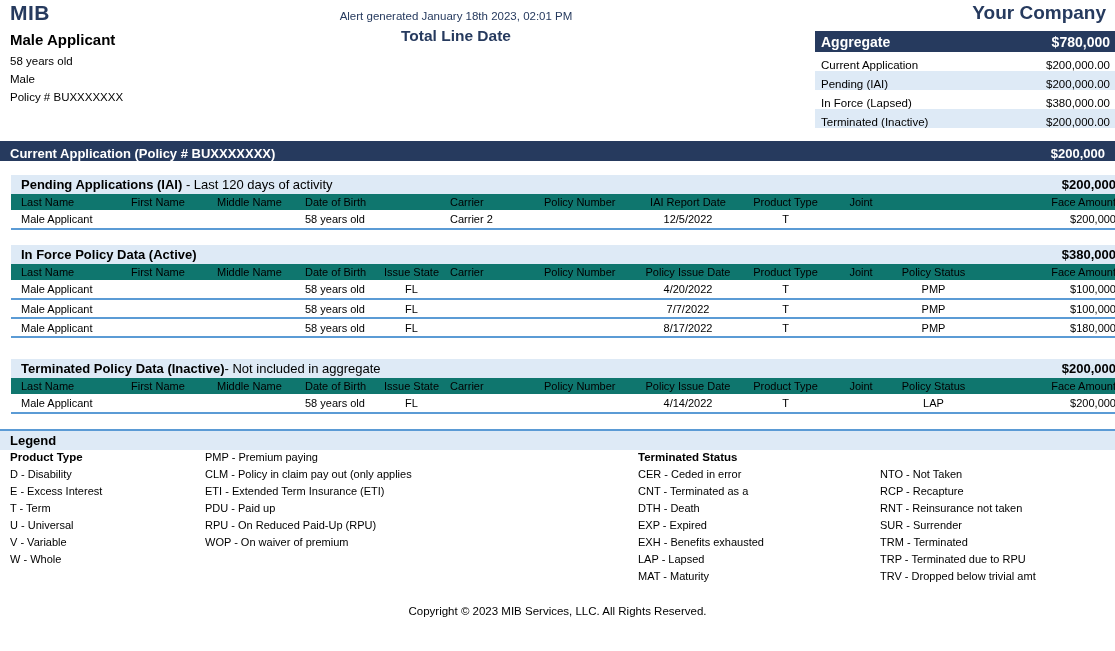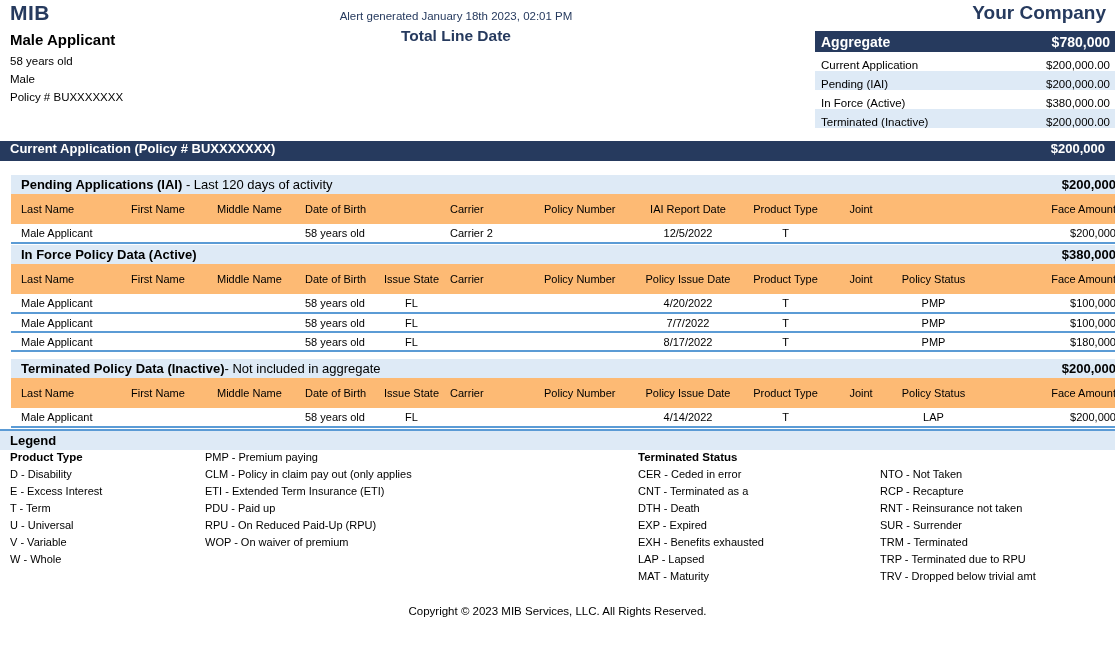--- a/index.html
+++ b/index.html
@@ -16,33 +16,33 @@
   .applicant-line { position:absolute; left:10px; font-size:11.5px; }
   .a1 { top:55px; } .a2 { top:73px; } .a3 { top:91px; }
 
   
   .aggregate { position:absolute; left:815px; top:31px; width:300px; }
   .agg-head { display:flex; justify-content:space-between; align-items:center; background:#263A5E; color:#fff; font-weight:bold; font-size:14px; height:21px; padding:0 5px 0 6px; }
   .agg-row { display:flex; justify-content:space-between; align-items:flex-end; font-size:11.5px; height:19px; padding:0 5px 0 6px; }
   .agg-row.alt { background:#DEEAF6; }
 
   
-  .navy-bar { position:absolute; left:0; top:141px; width:1115px; height:20px; background:#263A5E; color:#fff; display:flex; justify-content:space-between; align-items:flex-start; padding:0 10px; font-size:13px; font-weight:bold; }
+  .navy-bar { position:absolute; left:0; top:141px; width:1115px; height:20px; background:#263A5E; color:#fff; display:flex; justify-content:space-between; align-items:flex-end; padding:0 10px; font-size:13px; font-weight:bold; }
 
   
   .section { position:absolute; left:0; width:1115px;margin-left:11px; }
   .sec-pending { top:175px; } .sec-inforce { top:245px; } .sec-terminated { top:359px; }
   .secbar { height:19px; background:#DEEAF6; display:flex; justify-content:space-between; align-items:center; padding:0 10px; font-size:13px; }
   .secbar .t { font-weight:bold; }
   .secbar .sub { font-weight:normal; }
   .secbar .amt { font-weight:bold; }
 
   table { border-collapse:collapse; table-layout:fixed; width:1115px; }
   td { font-size:11px; padding:0 0 0 10px; overflow:hidden; white-space:nowrap; }
-  thead td { background:#fdba74; height:30px; }
+  thead td { background:#0f766e; height:16px; }
   tbody td { background:#fff; height:19px; border-bottom:2px solid #5B9BD5; }
   td.ctr { padding:0; text-align:center; }
   td.rt { padding:0 10px 0 0; text-align:right; }
   td.pl6 { padding-left:6px; }
 
   
   .legend-bar { position:absolute; left:0; top:429px; width:1115px; height:21px; background:#DEEAF6; border-top:2px solid #5B9BD5; display:flex; align-items:center; padding:0 10px; font-size:13px; font-weight:bold; }
   .leg-col { position:absolute; top:451px; font-size:11px; white-space:nowrap; }
   .leg-c0 { left:10px; } .leg-c1 { left:205px; } .leg-c2 { left:638px; } .leg-c3 { left:880px; }
   .leg-head { height:17px; font-weight:bold; font-size:11.5px; }
@@ -73,21 +73,21 @@
     </div>
     <div class="agg-row">
       <span>Current Application</span>
       <span>$200,000.00</span>
     </div>
     <div class="agg-row alt">
       <span>Pending (IAI)</span>
       <span>$200,000.00</span>
     </div>
     <div class="agg-row">
-      <span>In Force (Active)</span>
+      <span>In Force (Lapsed)</span>
       <span>$380,000.00</span>
     </div>
     <div class="agg-row alt">
       <span>Terminated (Inactive)</span>
       <span>$200,000.00</span>
     </div>
   </div>
 
   <div class="navy-bar">
     <span>Current Application (Policy # BUXXXXXXX)</span>

